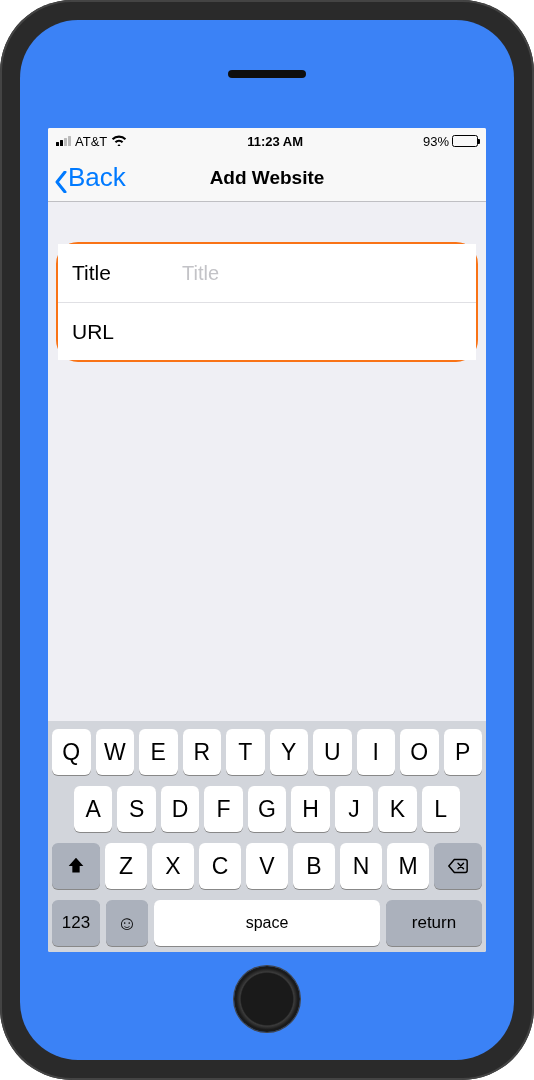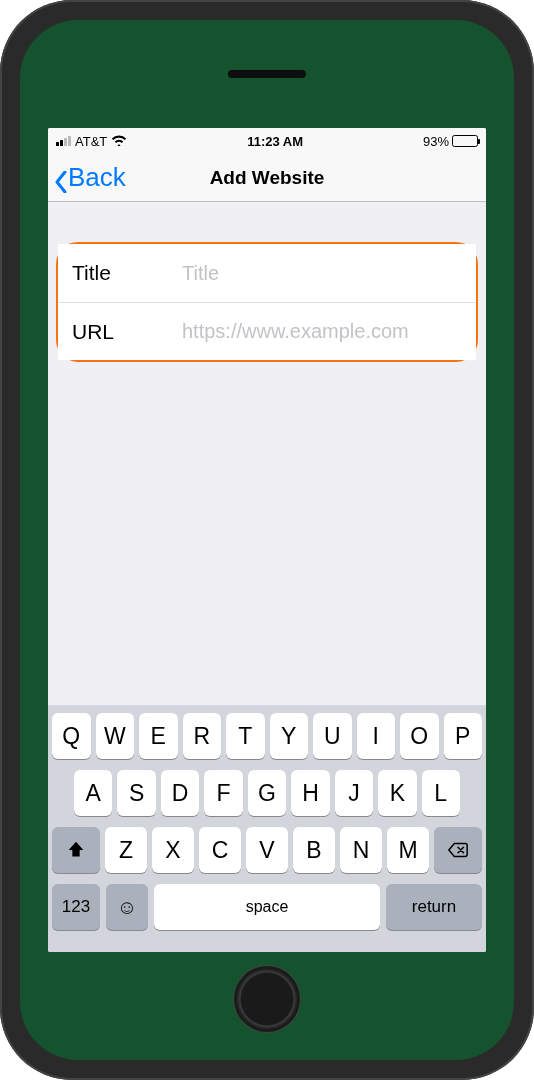--- a/index.html
+++ b/index.html
@@ -16,21 +16,21 @@
       height: 1080px;
       background: #2a2a2a;
       border-radius: 72px;
       padding: 20px;
       position: relative;
       box-shadow: inset 0 0 0 2px #444;
     }
     .device-inner {
       width: 100%;
       height: 100%;
-      background: #14532d;
+      background: #3b82f6;
       border-radius: 58px;
       padding: 20px;
       position: relative;
     }
     .speaker {
       position: absolute;
       top: 50px;
       left: 50%;
       transform: translateX(-50%);
       width: 78px;
@@ -156,21 +156,21 @@
       flex: 0 0 auto;
       background: #d2d5db;
       padding: 8px 4px 6px;
     }
     .kb-row {
       display: flex;
       justify-content: center;
       gap: 5px;
       margin-bottom: 11px;
     }
-    .kb-row:last-child { margin-bottom: 16px; }
+    .kb-row:last-child { margin-bottom: 0; }
     .key {
       background: #fff;
       border-radius: 6px;
       box-shadow: 0 1px 0 #888;
       height: 46px;
       display: flex;
       align-items: center;
       justify-content: center;
       font-size: 23px;
       color: #000;
@@ -235,21 +235,20 @@
 
       <div class="content">
         <div class="highlight-ring">
           <div class="form-group">
             <div class="form-row">
               <div class="form-label">Title</div>
               <input class="form-input" placeholder="Title" style="">
             </div>
             <div class="form-row">
               <div class="form-label">URL</div>
-              <input class="form-input" placeholder="https://www.example.com" style="">
             </div>
           </div>
         </div>
       </div>
 
       <div class="keyboard">
         <div class="kb-row" id="kb-row1">
             <div class="key">Q</div>
             <div class="key">W</div>
             <div class="key">E</div>

